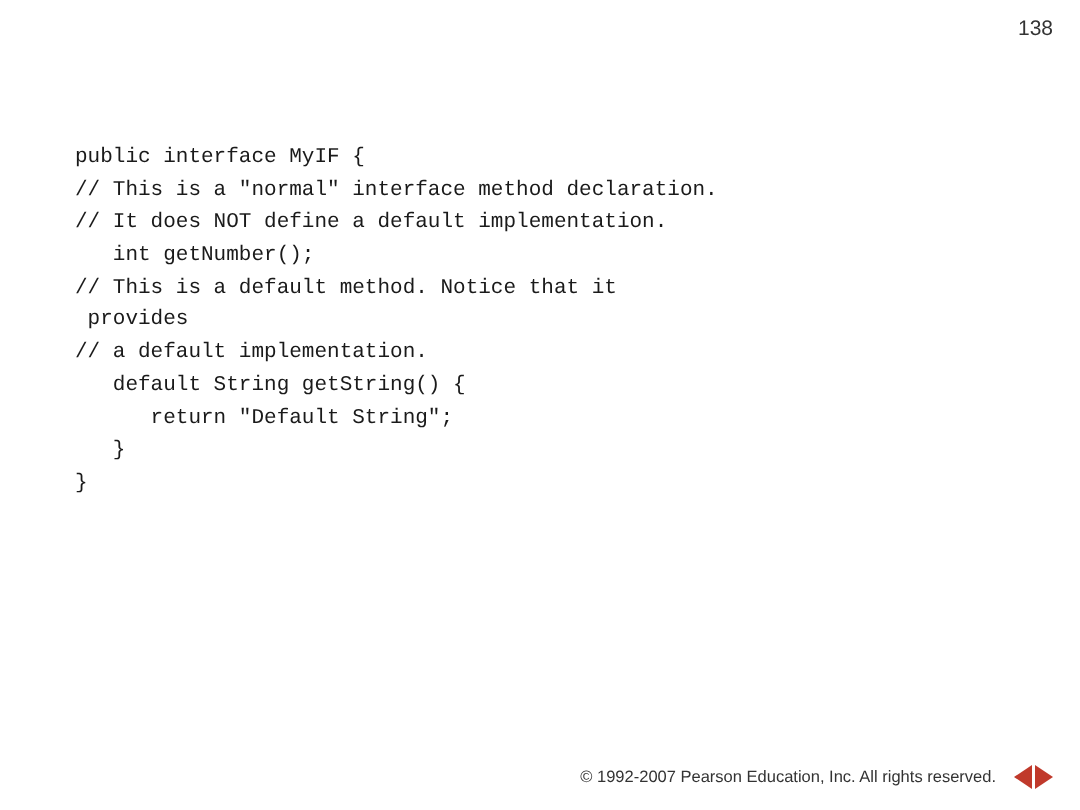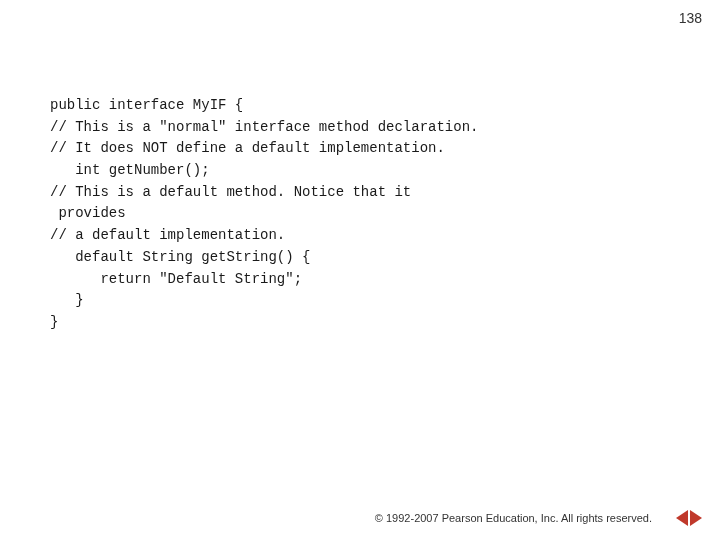--- a/index.html
+++ b/index.html
@@ -36,21 +36,21 @@
       color: #1a1a1a;
       white-space: pre;
     }
 
     .footer {
       position: absolute;
       bottom: 14px;
       right: 18px;
       display: flex;
       align-items: center;
-      gap: 24px;
+      gap: 12px;
     }
 
     .footer-text {
       font-size: 11px;
       color: #333333;
     }
 
     .nav-buttons {
       display: flex;
       gap: 2px;

